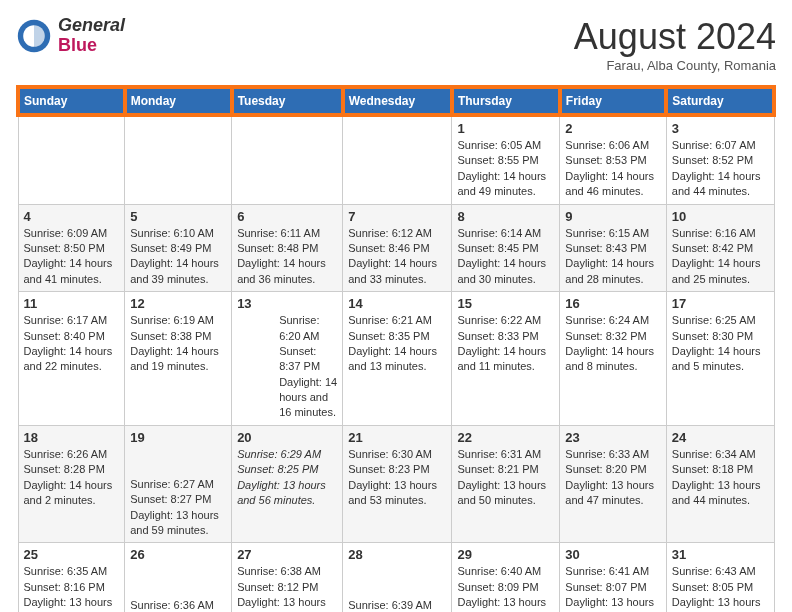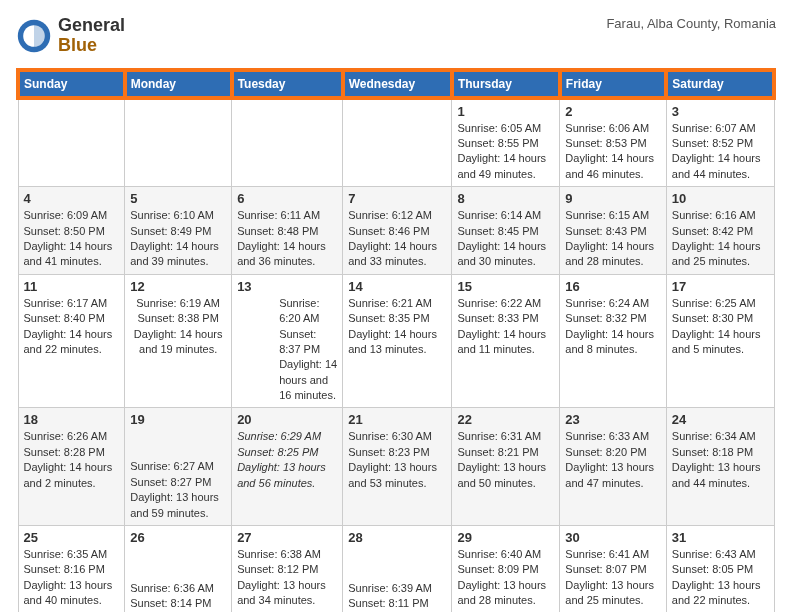--- a/index.html
+++ b/index.html
@@ -23,25 +23,26 @@
     }
     .logo-text {
       display: flex;
       flex-direction: column;
       line-height: 1.1;
     }
     .logo-general {
       font-size: 18px;
       font-weight: bold;
       color: #333;
+      font-style: italic;
     }
     .logo-blue {
       font-size: 18px;
       font-weight: bold;
-      color: #a16207;
+      color: #be185d;
     }
     .logo-icon {
       width: 36px;
       height: 36px;
     }
     .title-area {
       text-align: right;
     }
     .main-title {
       font-size: 36px;
@@ -101,20 +102,21 @@
       <circle cx="20" cy="20" r="18" fill="#2e6db4"></circle>
       <circle cx="20" cy="20" r="12" fill="white"></circle>
       <polygon points="20,2 38,20 20,38" fill="#2e6db4" opacity="0.3"></polygon>
     </svg>
     <div class="logo-text">
       <span class="logo-general">General</span>
       <span class="logo-blue">Blue</span>
     </div>
   </div>
   <div class="title-area">
+    <div class="main-title">August 2024</div>
     <div class="subtitle">Farau, Alba County, Romania</div>
   </div>
 </div>
 
 <table class="calendar">
   <thead>
     <tr>
     <th>Sunday</th>
         <th>Monday</th>
         <th>Tuesday</th>
@@ -195,21 +197,21 @@
       </tr>
       <tr>
         <td>
           <div class="day-number">11</div>
           <div class="day-info" style="white-space: pre-line;">Sunrise: 6:17 AM
 Sunset: 8:40 PM
 Daylight: 14 hours and 22 minutes.</div>
         </td>
         <td>
           <div class="day-number">12</div>
-          <div class="day-info" style="white-space: pre-line; text-align: center;">Sunrise: 6:19 AM
+          <div class="day-info" style="white-space: pre-line;">Sunrise: 6:19 AM
 Sunset: 8:38 PM
 Daylight: 14 hours and 19 minutes.</div>
         </td>
         <td>
           <div class="day-number">13</div>
           <div class="day-info" style="white-space: pre-line; margin-left: 42px;">Sunrise: 6:20 AM
 Sunset: 8:37 PM
 Daylight: 14 hours and 16 minutes.</div>
         </td>
         <td>

